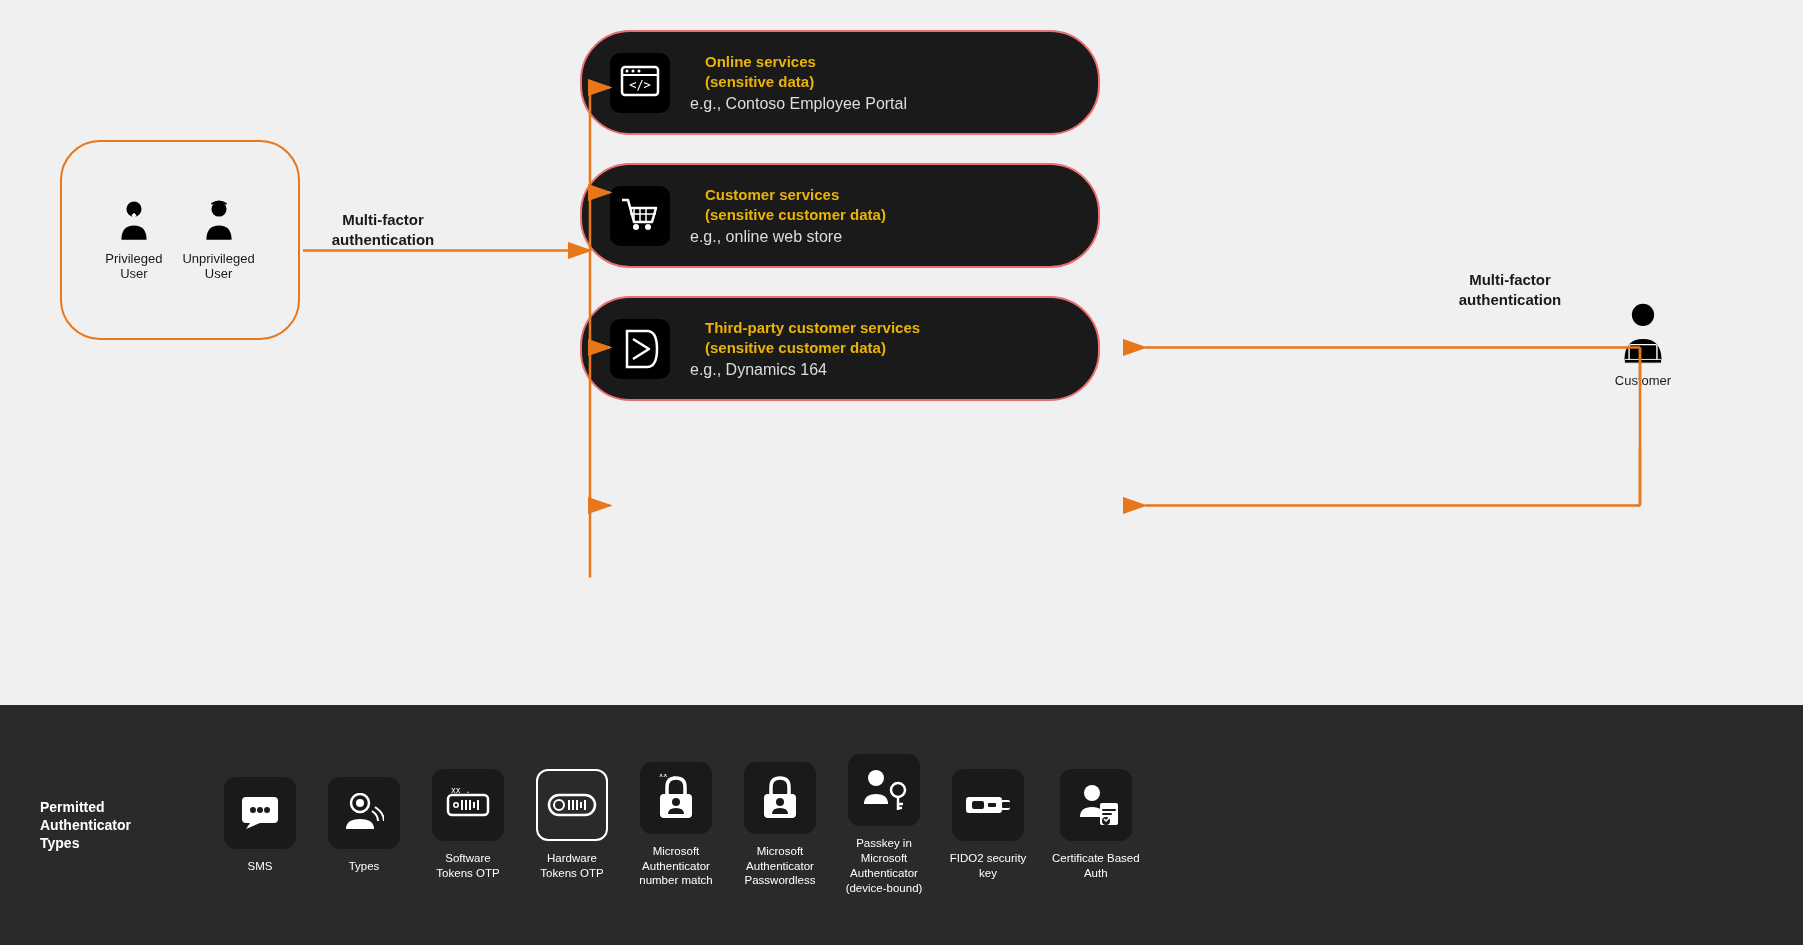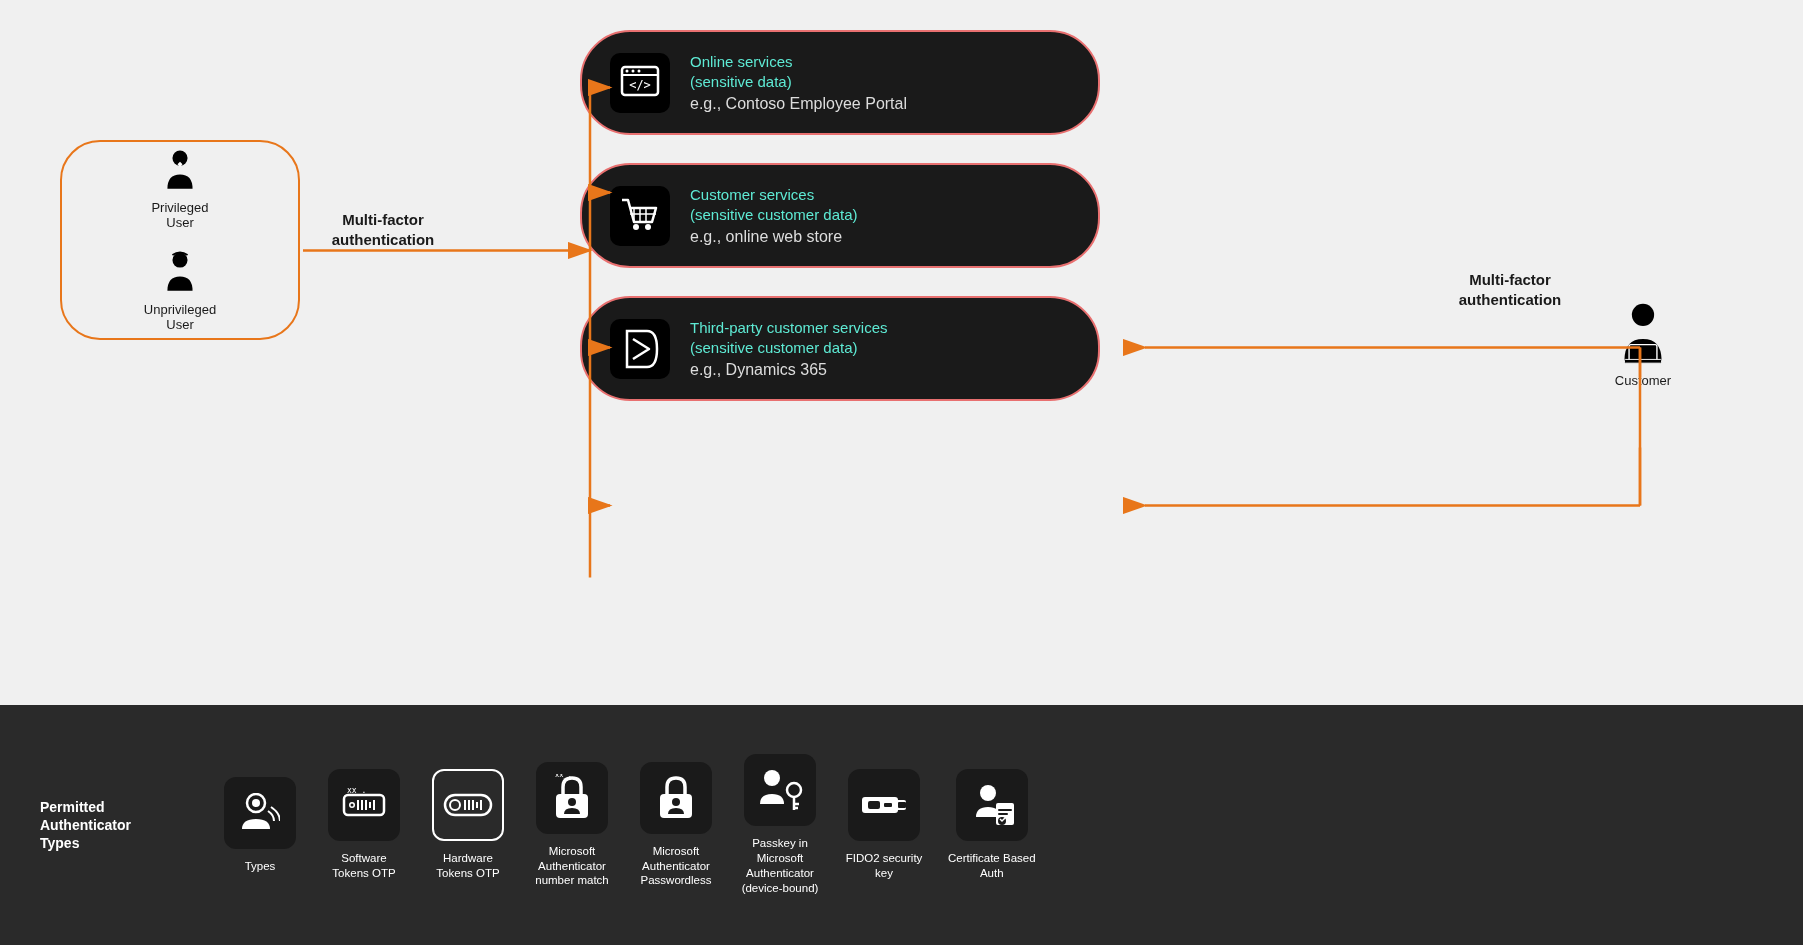--- a/index.html
+++ b/index.html
@@ -30,21 +30,21 @@
     
     .users-box {
       position: absolute;
       left: 60px;
       top: 140px;
       width: 240px;
       height: 200px;
       border: 2.5px solid #e8761a;
       border-radius: 40px;
       display: flex;
-      flex-direction: column;
+      flex-direction: row;
       align-items: center;
       justify-content: center;
       gap: 20px;
       background: #f0f0f0;
     }
 
     .user-item {
       display: flex;
       flex-direction: column;
       align-items: center;
@@ -107,23 +107,24 @@
     }
 
     .service-text {
       display: flex;
       flex-direction: column;
       gap: 4px;
     }
 
     .service-title {
       font-size: 15px;
-      font-weight: 400;
-      color: #5eead4;
+      font-weight: 700;
+      color: #eab308;
       line-height: 1.3;
+      margin-left: 15px;
     }
 
     .service-example {
       font-size: 16px;
       color: #ddd;
     }
 
     
     .arrows-svg {
       position: absolute;
@@ -306,21 +307,21 @@
         <div class="service-icon-box">
           <svg width="42" height="44" viewBox="0 0 42 44" fill="white">
 
             <path d="M8 4 L28 4 Q38 4 38 22 Q38 40 28 40 L8 40 Z" stroke="white" stroke-width="2.5" fill="none"></path>
             <path d="M8 4 L8 40" stroke="white" stroke-width="2"></path>
             <path d="M14 12 L30 22 L14 32" stroke="white" stroke-width="2.5" fill="none" stroke-linejoin="round"></path>
           </svg>
         </div>
         <div class="service-text">
           <div class="service-title">Third-party customer services<br>(sensitive customer data)</div>
-          <div class="service-example">e.g., Dynamics 365</div>
+          <div class="service-example">e.g., Dynamics 164</div>
         </div>
       </div>
 
     </div>
 
     <div class="customer-box">
       <svg width="60" height="65" viewBox="0 0 60 70" fill="black">
         <circle cx="30" cy="16" r="12"></circle>
         <path d="M10 65 Q10 42 30 42 Q50 42 50 65Z"></path>
 
@@ -366,20 +367,32 @@
   </div>
 
   <div class="bottom-bar">
 
     <div class="permitted-label">
       Permitted<br>Authenticator<br>Types
     </div>
 
     <div class="authenticator-items">
 
+      <div class="auth-item">
+        <div class="auth-icon-box">
+          <svg width="40" height="36" viewBox="0 0 40 36" fill="white">
+            <rect x="2" y="2" width="36" height="26" rx="4" fill="white"></rect>
+            <circle cx="13" cy="15" r="3" fill="#1a1a1a"></circle>
+            <circle cx="20" cy="15" r="3" fill="#1a1a1a"></circle>
+            <circle cx="27" cy="15" r="3" fill="#1a1a1a"></circle>
+            <path d="M10 28 L6 34 L20 28Z" fill="white"></path>
+          </svg>
+        </div>
+        <span class="auth-label">SMS</span>
+      </div>
 
       <div class="auth-item">
         <div class="auth-icon-box">
           <svg width="40" height="40" viewBox="0 0 40 40" fill="white">
             <circle cx="16" cy="10" r="9" stroke="white" stroke-width="2.5" fill="none"></circle>
             <circle cx="16" cy="10" r="4" fill="white"></circle>
             <path d="M2 36 Q2 26 16 26 Q30 26 30 36Z" fill="white"></path>
 
             <path d="M28 18 Q34 22 34 28" stroke="white" stroke-width="2" fill="none"></path>
             <path d="M31 14 Q40 20 40 28" stroke="white" stroke-width="2" fill="none"></path>

